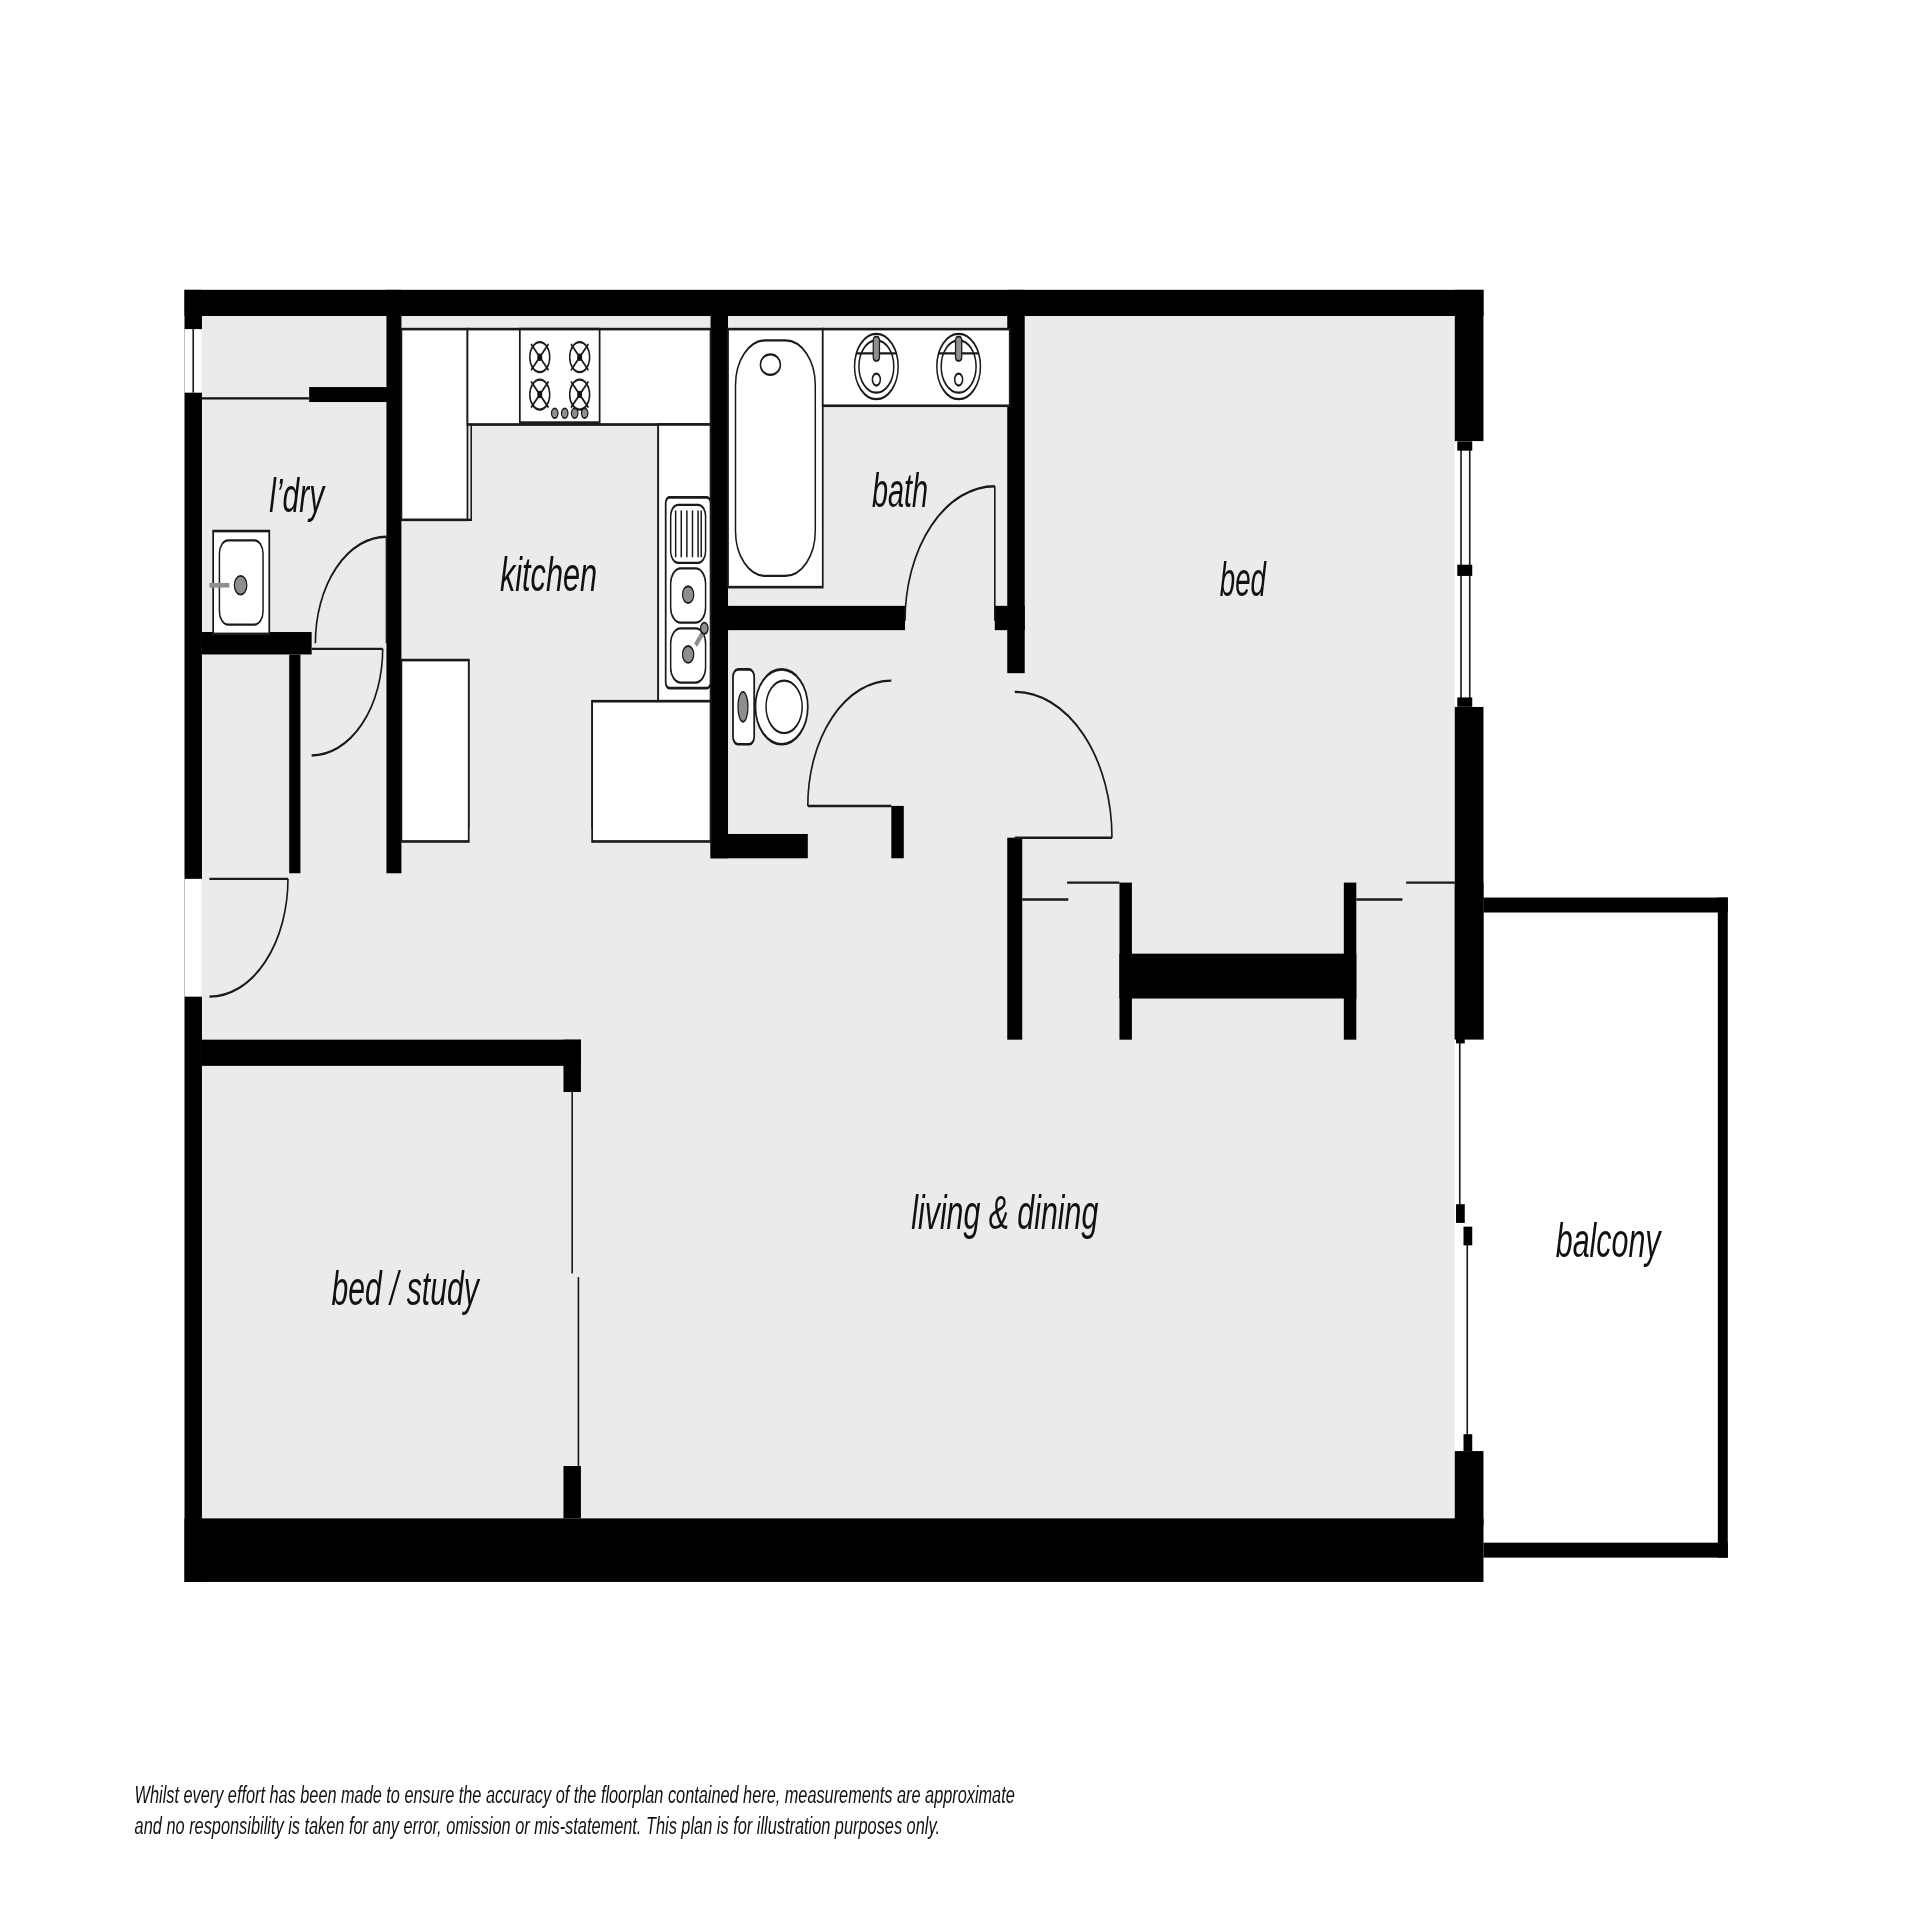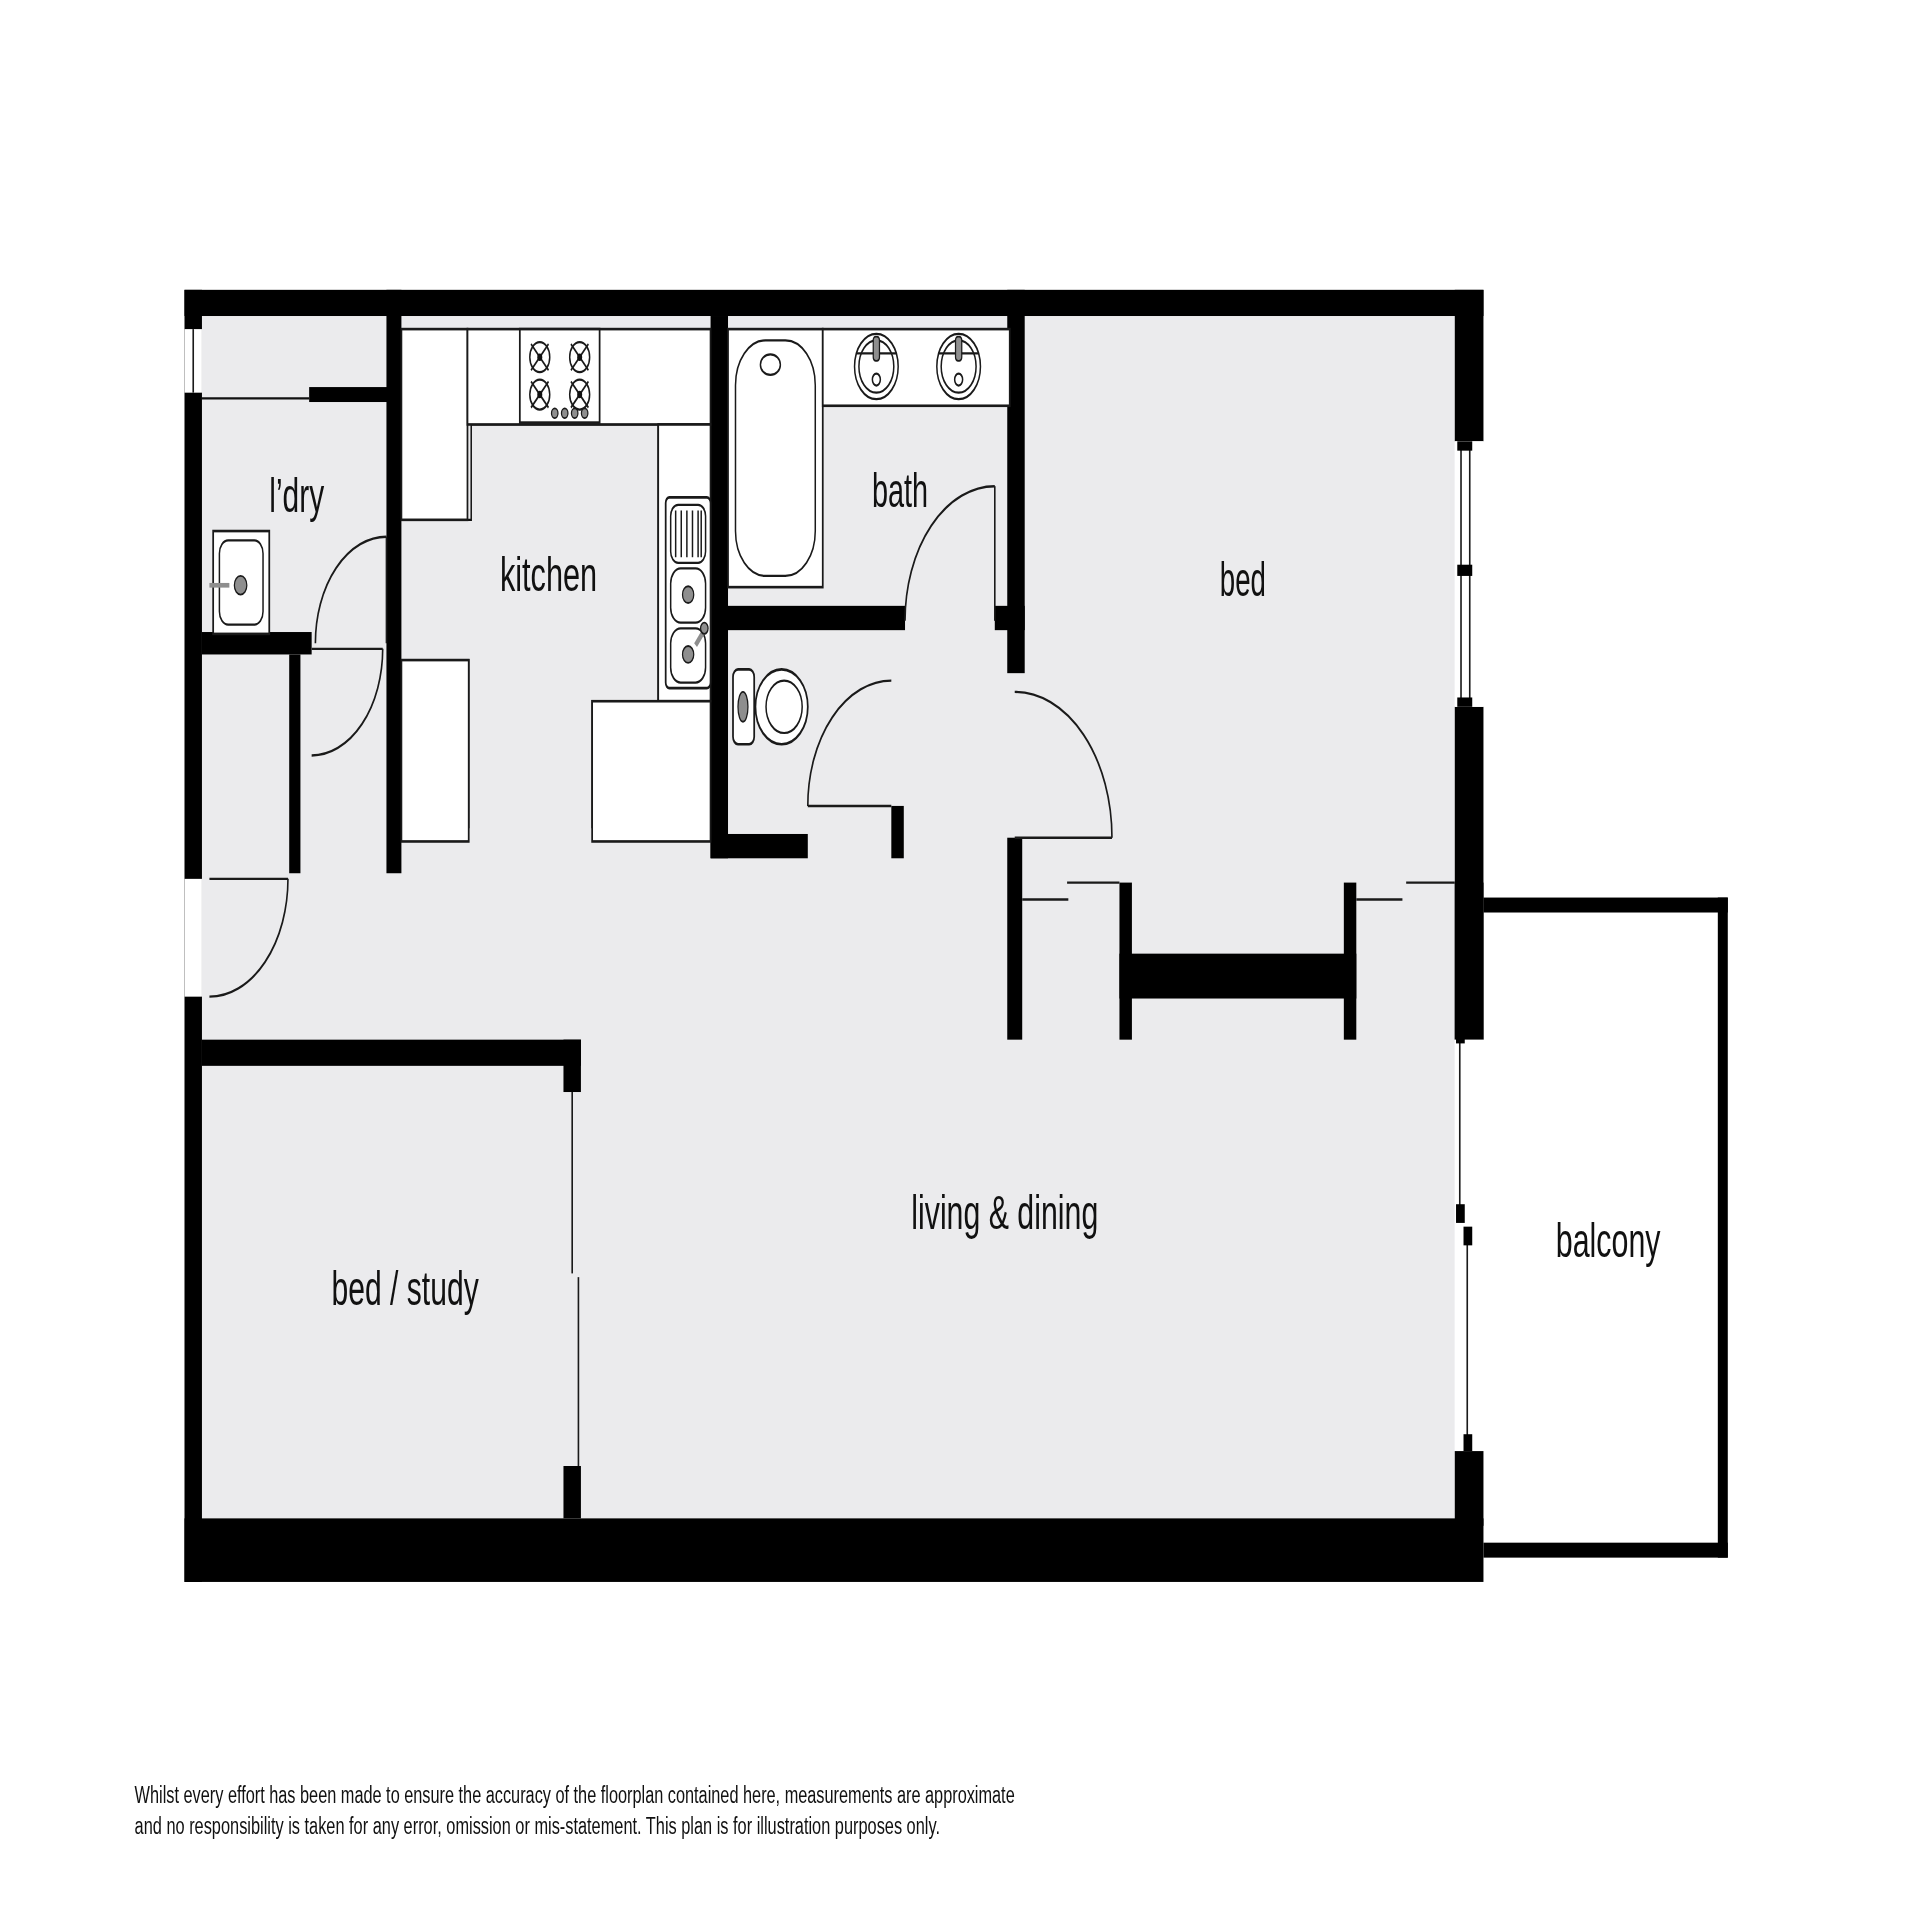--- a/index.html
+++ b/index.html
@@ -1,16 +1,16 @@
 <!DOCTYPE html>
 <html style="font-size:6.2px"><head>
 <meta charset="utf-8">
 <style>
   html,body{margin:0;padding:0;background:#ffffff;}
-  .page{width:100vw;height:100vh;overflow:hidden;background:#86efac;}
+  .page{width:100vw;height:100vh;overflow:hidden;background:#86efac;font-style:italic;}
   svg{display:block;width:100%;height:100%;}
   .wall{fill:#000000;stroke:none;}
   .floor{fill:#ebebed;}
   .thin{stroke:#111111;stroke-width:1.2;fill:none;}
   .fixture{fill:#ffffff;stroke:#1a1a1a;stroke-width:1.4;}
   .fixline{stroke:#1a1a1a;stroke-width:1.2;fill:none;}
   .metal{fill:#8e8e8e;stroke:#1a1a1a;stroke-width:1;}
   .door{stroke:#1a1a1a;stroke-width:1.3;fill:none;}
   .winline{stroke:#1a1a1a;stroke-width:1.3;fill:none;}
   .tick{fill:#000000;}

